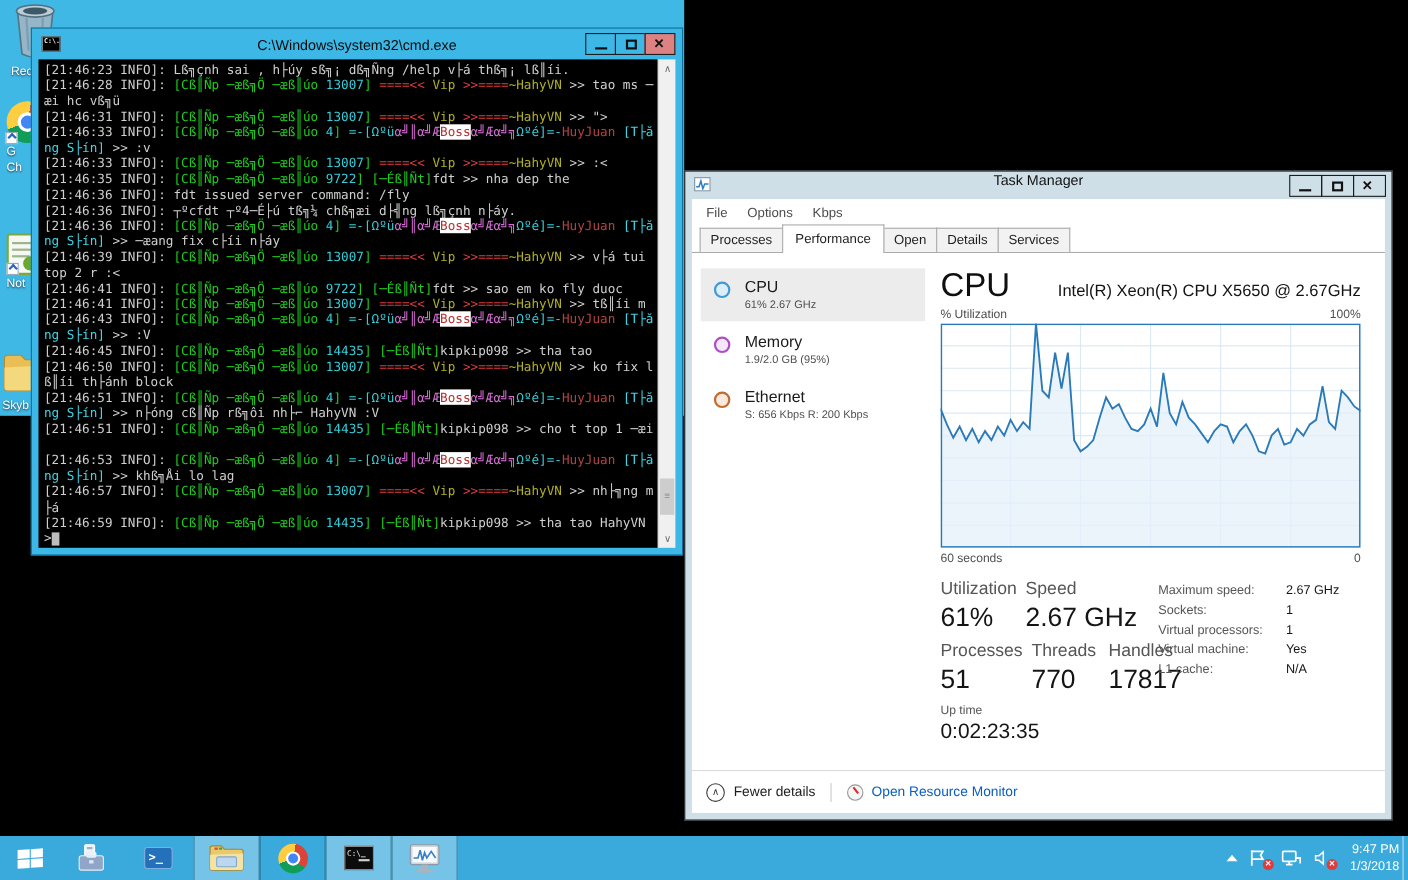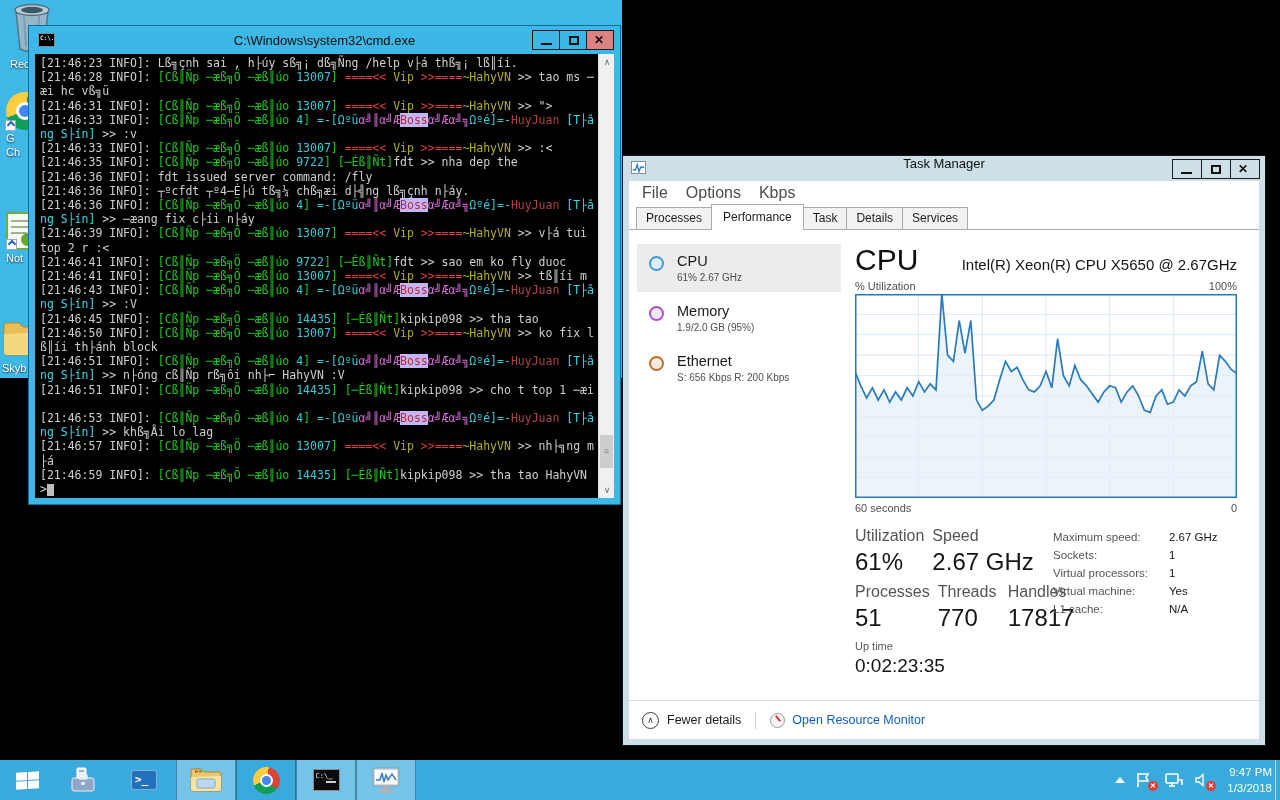--- a/index.html
+++ b/index.html
@@ -19,37 +19,37 @@
   .capbtns { position:absolute; right:6px; top:4px; display:flex; }
   .capbtn { width:28px; height:20px; border:1px solid #1c1c1c; margin-left:-1px; position:relative; cursor:default; }
   .capbtn .g-min { position:absolute; left:8px; top:12px; width:11px; height:2px; background:#111; }
   .capbtn .g-max { position:absolute; left:9px; top:5px; width:10px; height:9px; border:2px solid #111; }
   .capbtn .g-close { position:absolute; left:7px; top:2px; font:bold 12px "Liberation Sans",sans-serif; color:#111; }
   .capbtn.close-red { background:#dd8282; }
   .cmd-console { position:absolute; left:6px; right:22px; top:28px; bottom:6px; background:#000; padding:2px 0 0 5px;
                  font:11.5px/14.2px "DejaVu Sans Mono",monospace; color:#cfcfcf; white-space:pre; overflow:hidden; }
   .s-w{color:#cfcfcf}.s-g{color:#1ecb1e}.s-c{color:#35ccd8}.s-r{color:#e03e3e}.s-y{color:#b1af25}
   .s-m{color:#d66ed6}.s-d{color:#b34343}.s-b{color:#3fd6e6}
-  .s-B{color:#b82e2e;background:#c4b5fd}
+  .s-B{color:#b82e2e;background:#ffffff}
   .s-k{background:#bdbdbd;display:inline-block;width:7px;height:12px;vertical-align:middle}
   .cmd-scroll { position:absolute; right:6px; top:28px; bottom:6px; width:16px; background:#f0f0f0; border-left:1px solid #d8d8d8; }
   .sb-arrow { position:absolute; left:0; width:16px; height:16px; color:#6f6f6f; font-size:9px; text-align:center; line-height:16px; }
   .sb-up{top:0;} .sb-down{bottom:0;}
   .sb-thumb { position:absolute; left:1px; width:13px; bottom:30px; height:33px; background:#cdcdcd; color:#8a8a8a; font-size:9px; text-align:center; line-height:33px; }
 
   
   .tm { position:absolute; left:622px; top:155px; width:644px; height:591px; background:#cfdfe8; border:1px solid #161616; }
   .tm-title { position:relative; height:15px; display:flex; align-items:center; justify-content:center; font-size:13px; color:#101010; }
   .tm-appicon { position:absolute; left:8px; top:5px; width:15px; height:13px; background:#fdfdfd; border:1px solid #7d93a5; }
   .tm-appicon svg { position:absolute; inset:0; }
   .tm-caps { position:absolute; right:5px; top:3px; display:flex; }
   .tm-caps .capbtn { background:transparent; }
   .tm-inner { position:absolute; left:6px; right:6px; top:25px; bottom:6px; background:#fff; }
   .tm-menubar { height:23px; display:flex; align-items:center; padding-left:4px; }
-  .tm-menu-item { padding:0 9px; font-size:16px; color:#4c4c4c; }
+  .tm-menu-item { padding:0 9px; font-size:12px; color:#4c4c4c; }
   .tm-tabs { height:26px; display:flex; align-items:flex-end; padding-left:7px; border-bottom:1px solid #ababab; }
   .tm-tab { font-size:12px; color:#1e1e1e; background:#f2f2f2; border:1px solid #ababab; border-bottom:none; margin-right:-1px; padding:3px 9px 4px; position:relative; }
   .tm-tab.sel { background:#fff; padding:5px 11px 5px; z-index:2; }
   .tm-tab.sel::after { content:""; position:absolute; left:0; right:0; bottom:-1px; height:1px; background:#fff; }
   .tm-content { position:absolute; left:0; right:0; top:50px; bottom:40px; display:flex; }
   .tm-side { width:212px; padding:13px 0 0 8px; }
   .side-item { display:flex; align-items:flex-start; padding:9px 6px 9px 12px; margin-bottom:2px; }
   .side-item.sel { background:#ececec; }
   .ring { width:15px; height:15px; border-radius:50%; margin:3px 13px 0 0; flex:none; }
   .side-name { font-size:14.5px; color:#1a1a1a; }
@@ -193,21 +193,21 @@
     </div>
     <div class="tm-inner">
       <div class="tm-menubar" id="tm-menubar">
           <span class="tm-menu-item">File</span>
           <span class="tm-menu-item">Options</span>
           <span class="tm-menu-item">Kbps</span>
         </div>
       <div class="tm-tabs" id="tm-tabs">
           <span class="tm-tab">Processes</span>
           <span class="tm-tab sel">Performance</span>
-          <span class="tm-tab">Task</span>
+          <span class="tm-tab">Open</span>
           <span class="tm-tab">Details</span>
           <span class="tm-tab">Services</span>
         </div>
       <div class="tm-content">
         <div class="tm-side" id="tm-side">
             <div class="side-item sel">
               <span class="ring" style="border: 2px solid rgb(63, 155, 211); background: rgb(220, 238, 251);"></span>
               <div>
                 <div class="side-name">CPU</div>
                 <div class="side-detail">61% 2.67 GHz</div>

